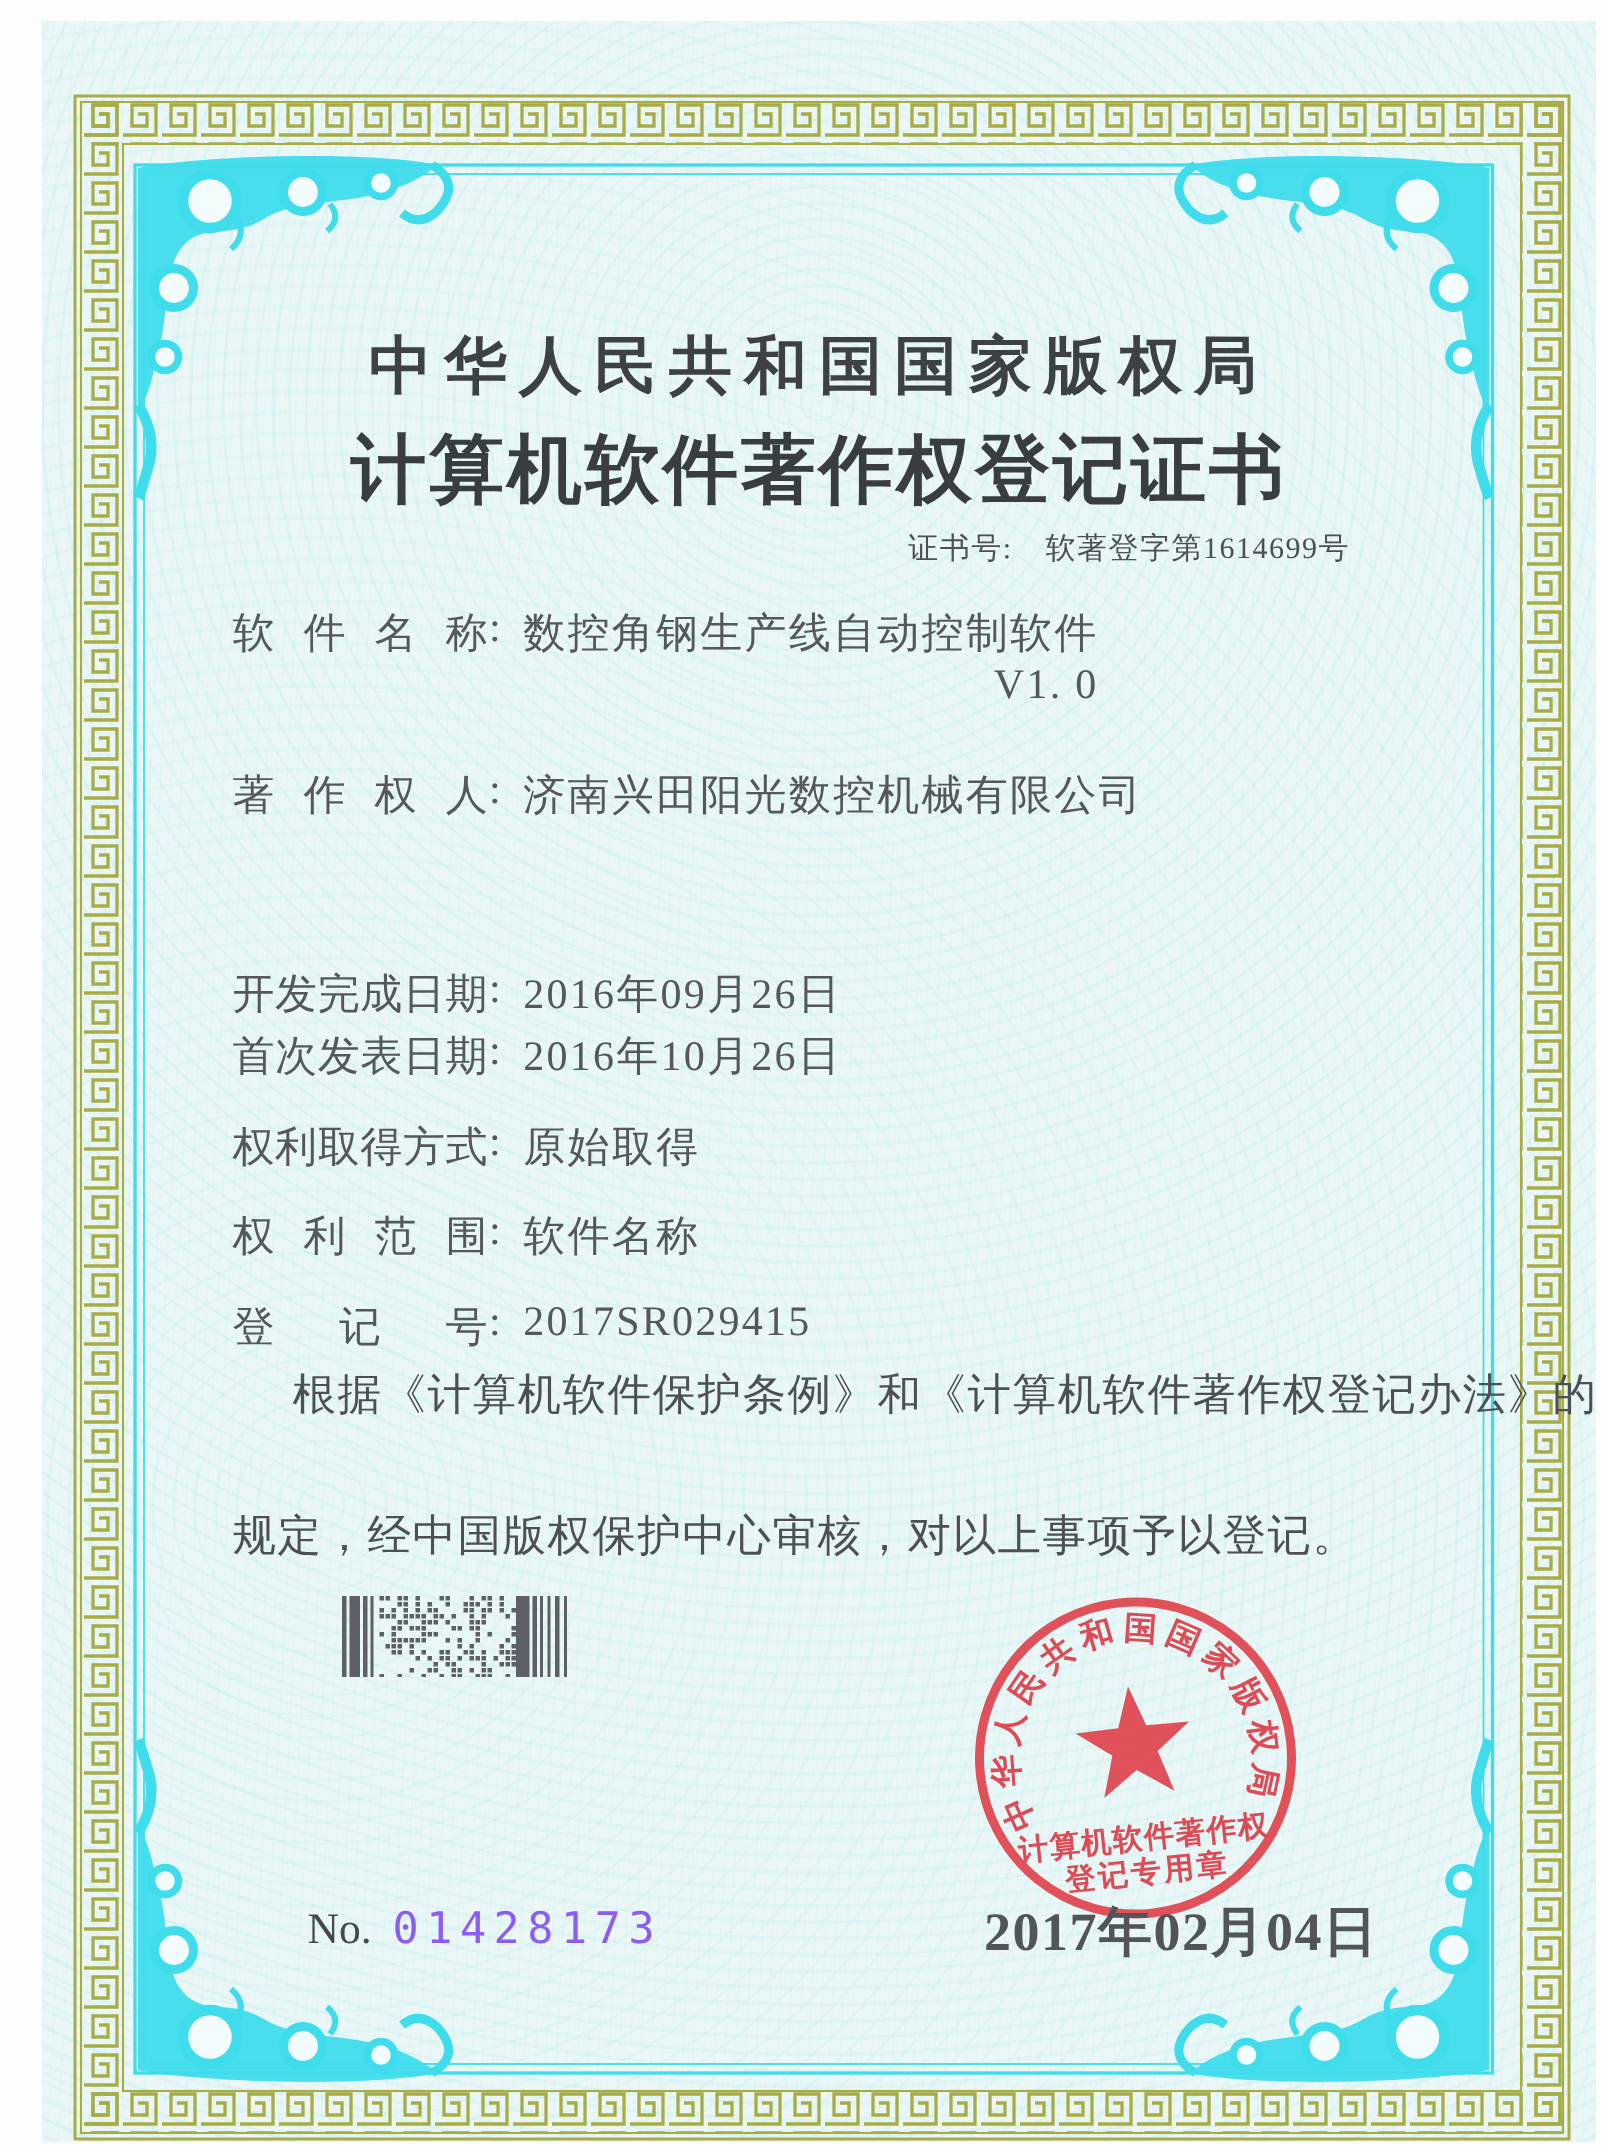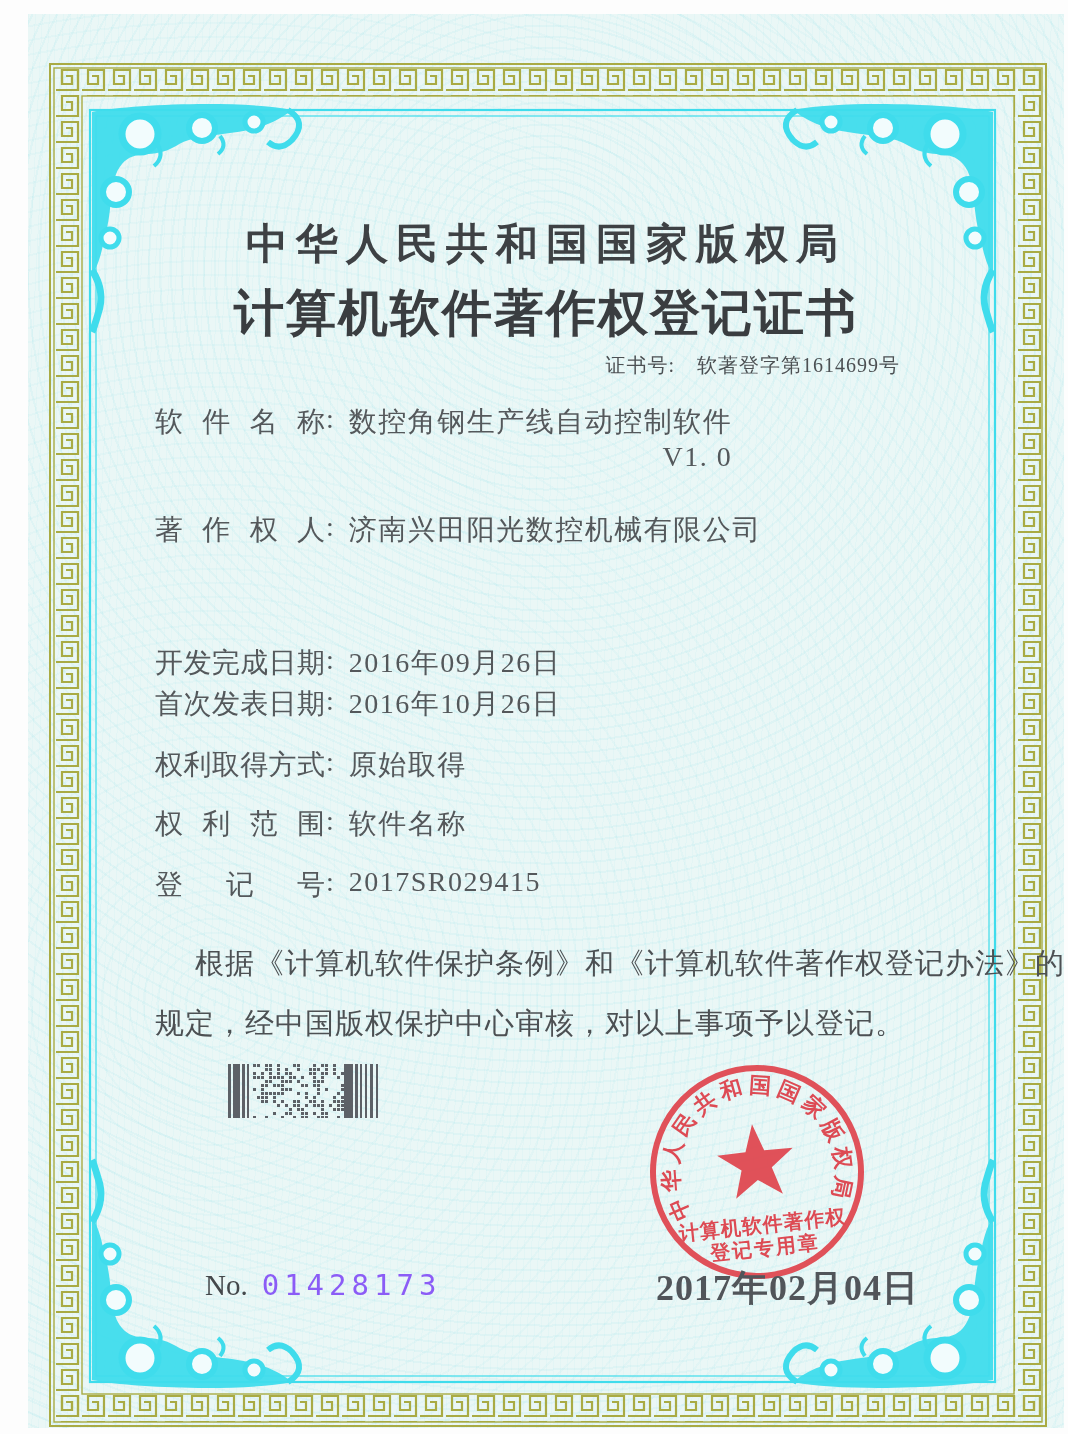--- a/index.html
+++ b/index.html
@@ -23,21 +23,21 @@
     font-size:20px;color:#4c5053;letter-spacing:1px;}
   .certno-line .gap{display:inline-block;width:22px;}
 
   .frow{position:absolute;left:127px;font-size:28px;color:#54585b;white-space:nowrap;}
   .flabel{display:inline-block;width:170px;text-align:justify;text-align-last:justify;vertical-align:top;}
   .fcolon{display:inline-block;vertical-align:top;margin-left:1px;}
   .fvalue{display:inline-block;vertical-align:top;margin-left:8px;letter-spacing:1.5px;}
   .fvalue2{letter-spacing:1.5px;text-align:right;}
 
   .stmt{position:absolute;left:127px;width:810px;font-size:29px;color:#4c5053;letter-spacing:1px;white-space:nowrap;}
-  .stmt1{top:930px;padding-left:40px;font-family:Liberation Serif, serif;}
+  .stmt1{top:896px;padding-left:40px;font-family:Liberation Serif, serif;}
   .stmt2{top:990px;}
 
   .barcode{position:absolute;left:200px;top:1050px;width:152px;height:54px;}
 
   .seal{position:absolute;left:609px;top:1038px;width:240px;height:240px;transform:rotate(-6deg);opacity:.93;}
   .seal-date{position:absolute;left:628px;top:1250px;width:230px;font-size:36px;font-weight:bold;
     color:#51555a;letter-spacing:1px;white-space:nowrap;}
 
   .serial{position:absolute;left:177px;top:1254px;font-size:29px;color:#44484b;white-space:nowrap;}
   .serial .num{font-family:"DejaVu Sans Mono","Liberation Mono",monospace;

